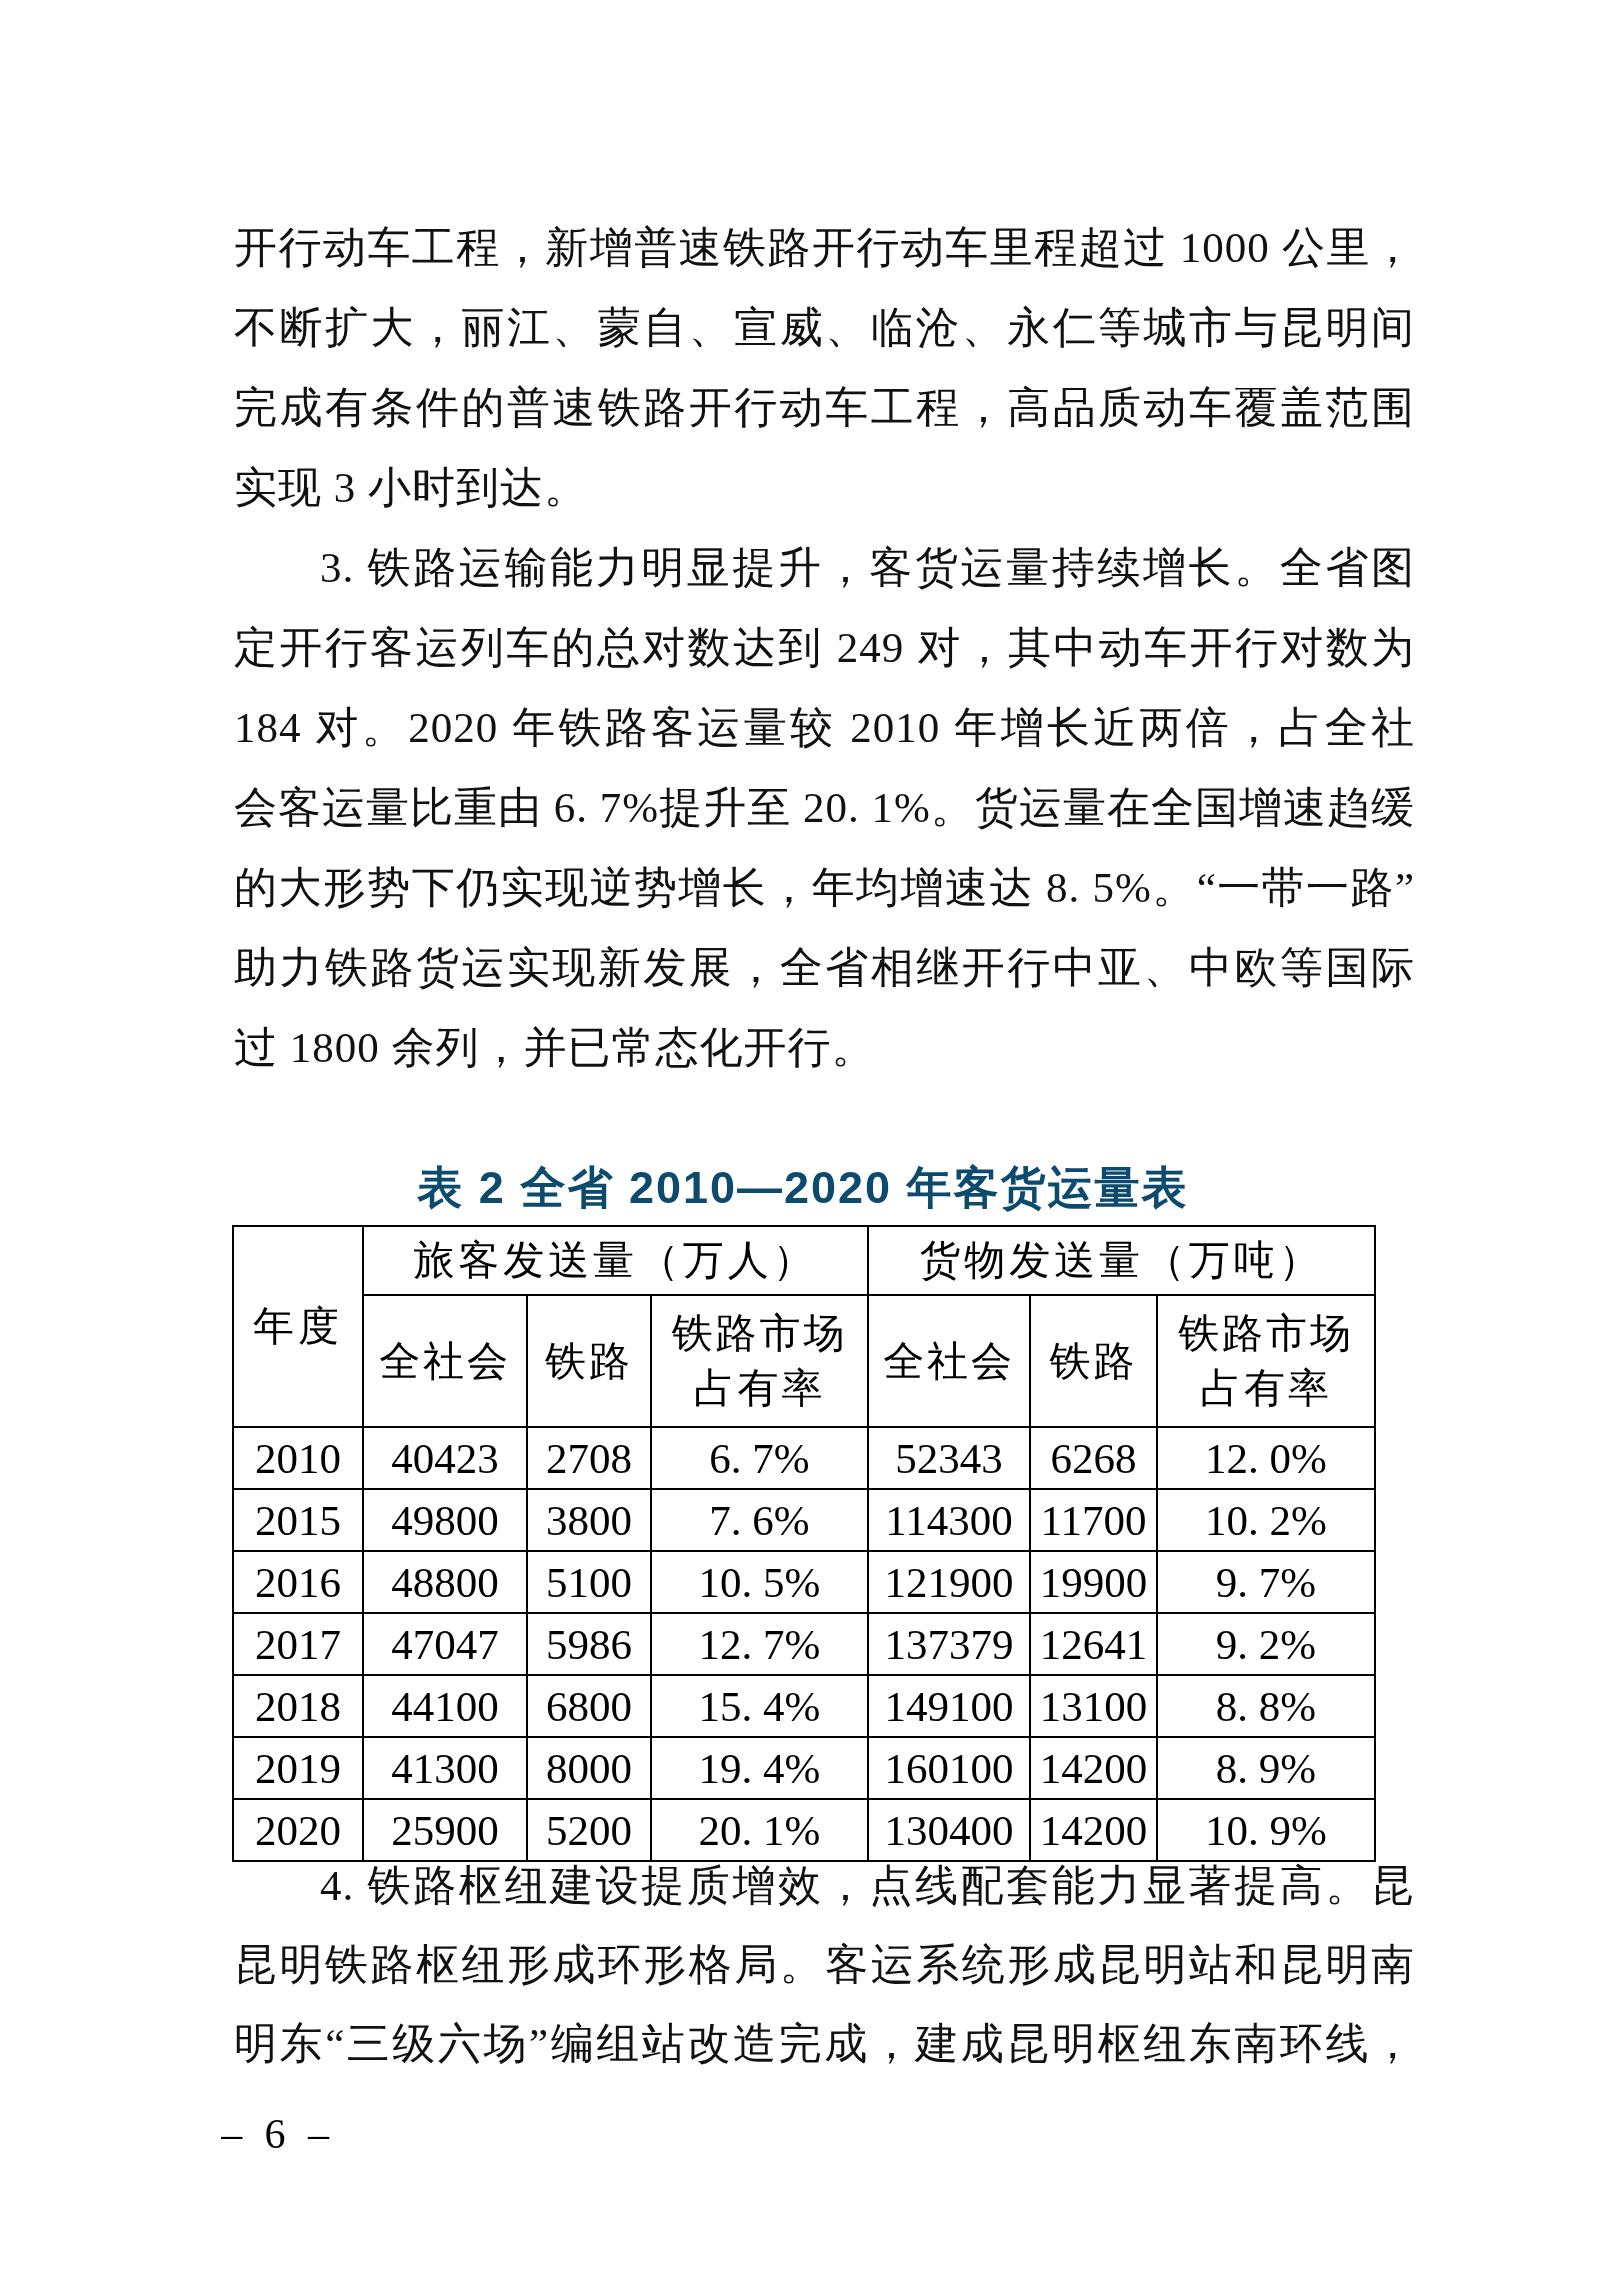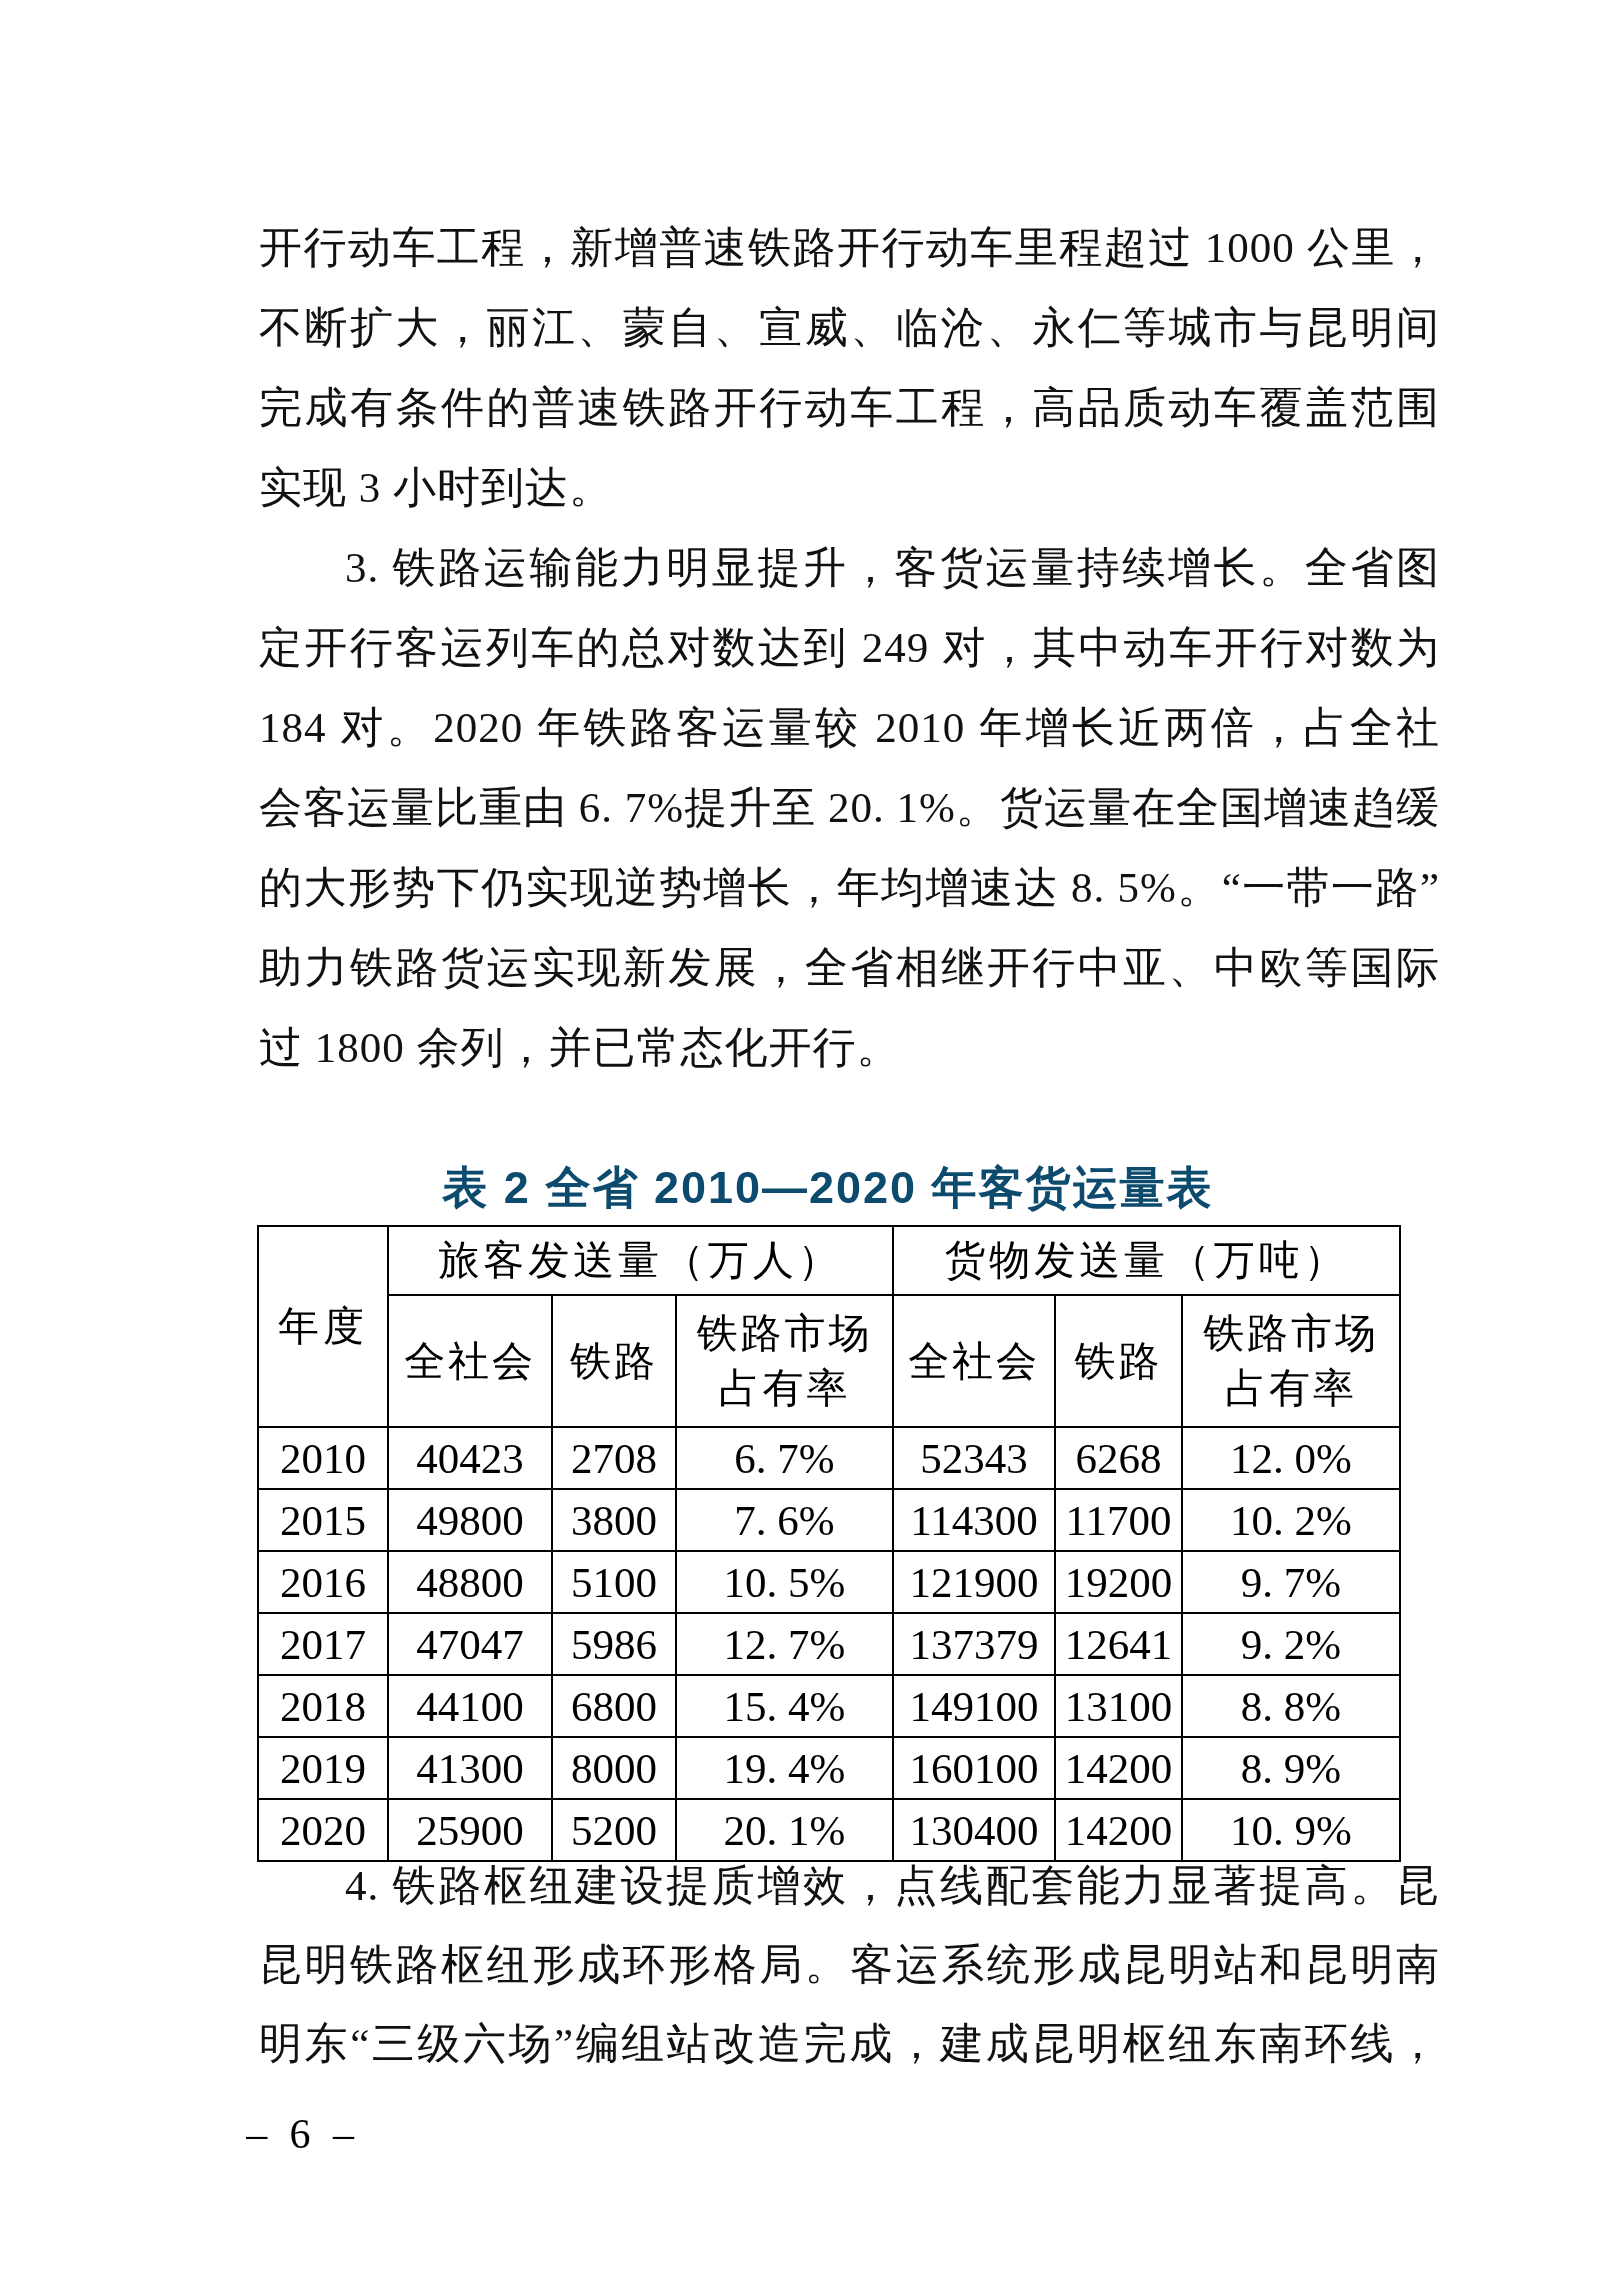--- a/index.html
+++ b/index.html
@@ -5,21 +5,21 @@
   html,body{margin:0;padding:0;background:#888;}
   .page{
     position:relative;
     width:1621px;height:2293px;
     margin:0 auto;
     background:#ffffff;
     color:#111;
     font-family:"Liberation Serif","DejaVu Serif",serif;
     overflow:hidden;
   }
-  .content{position:absolute;left:259px;top:0;width:1181px;height:2159px;}
+  .content{position:absolute;left:234px;top:0;width:1181px;height:2159px;}
 
   
   .flow{position:absolute;top:208px;left:0;width:1181px;}
   .bodyline{
     height:80px;line-height:80px;
     font-size:43px;
     white-space:nowrap;
     text-align:justify;
     text-align-last:justify;
     letter-spacing:1px;
@@ -132,21 +132,21 @@
           <td>114300</td>
           <td>11700</td>
           <td>10. 2%</td>
         </tr>
         <tr class="datarow">
           <td>2016</td>
           <td>48800</td>
           <td>5100</td>
           <td>10. 5%</td>
           <td>121900</td>
-          <td>19200</td>
+          <td>19900</td>
           <td>9. 7%</td>
         </tr>
         <tr class="datarow">
           <td>2017</td>
           <td>47047</td>
           <td>5986</td>
           <td>12. 7%</td>
           <td>137379</td>
           <td>12641</td>
           <td>9. 2%</td>

